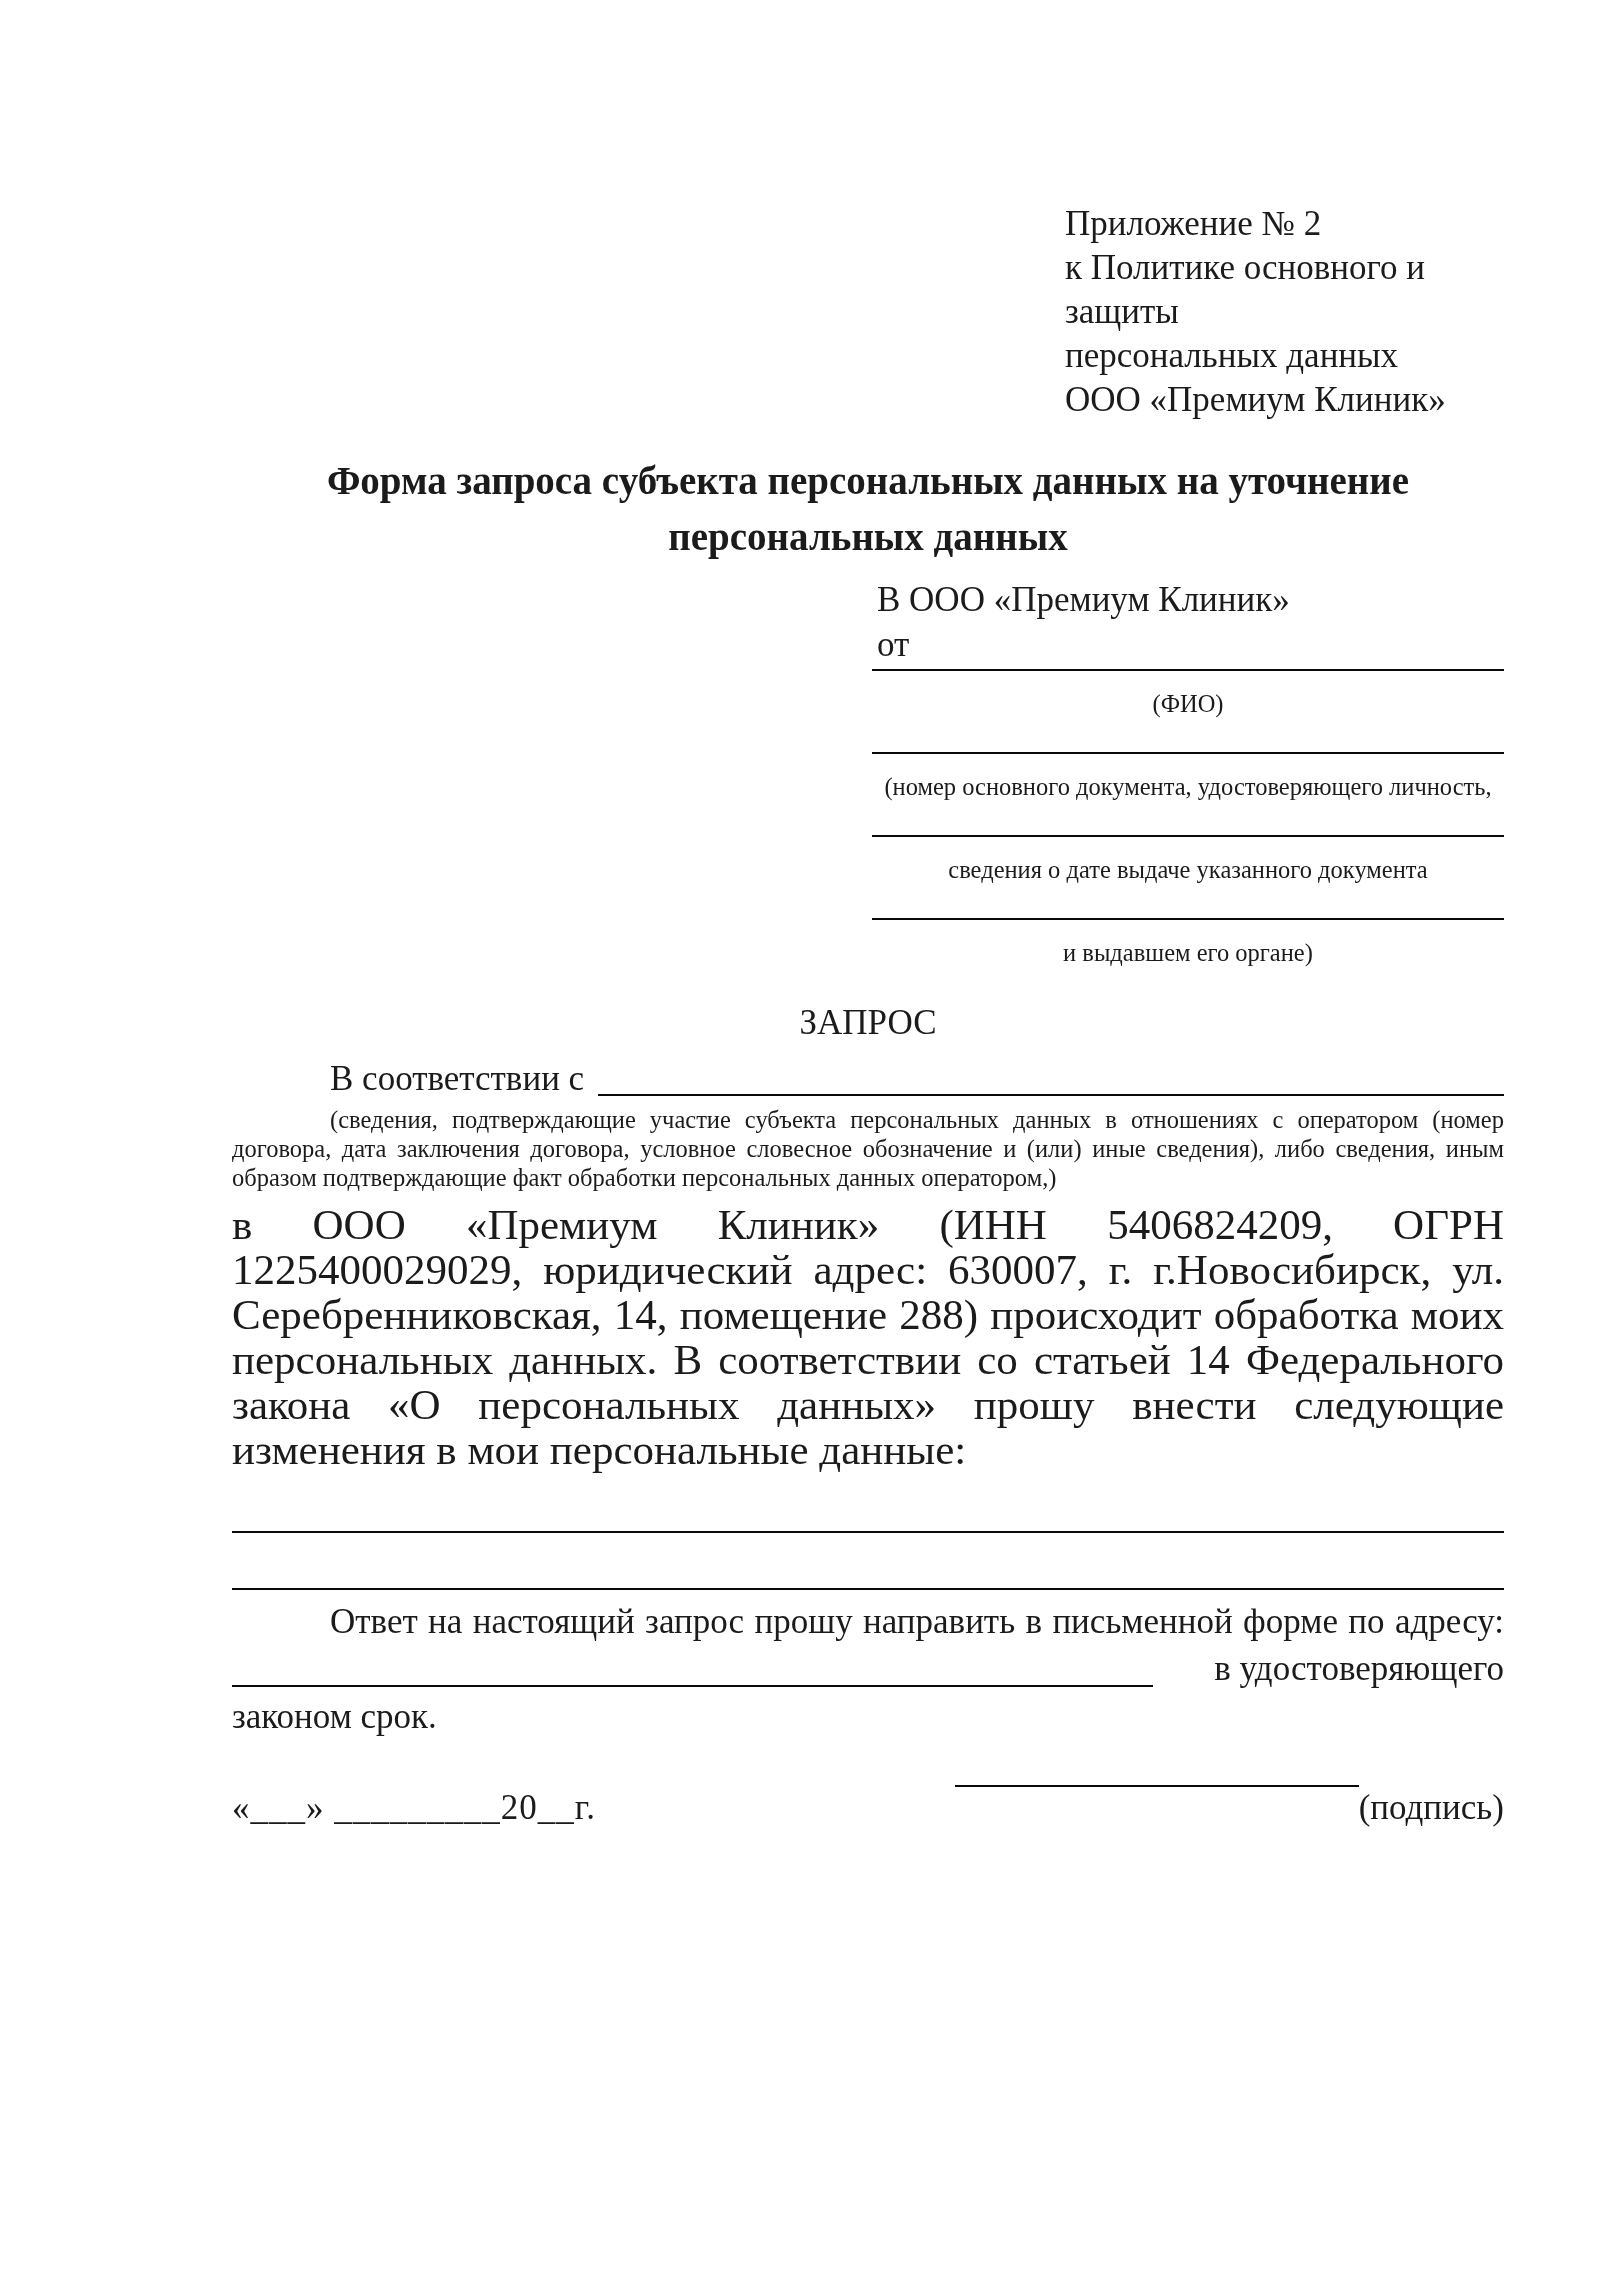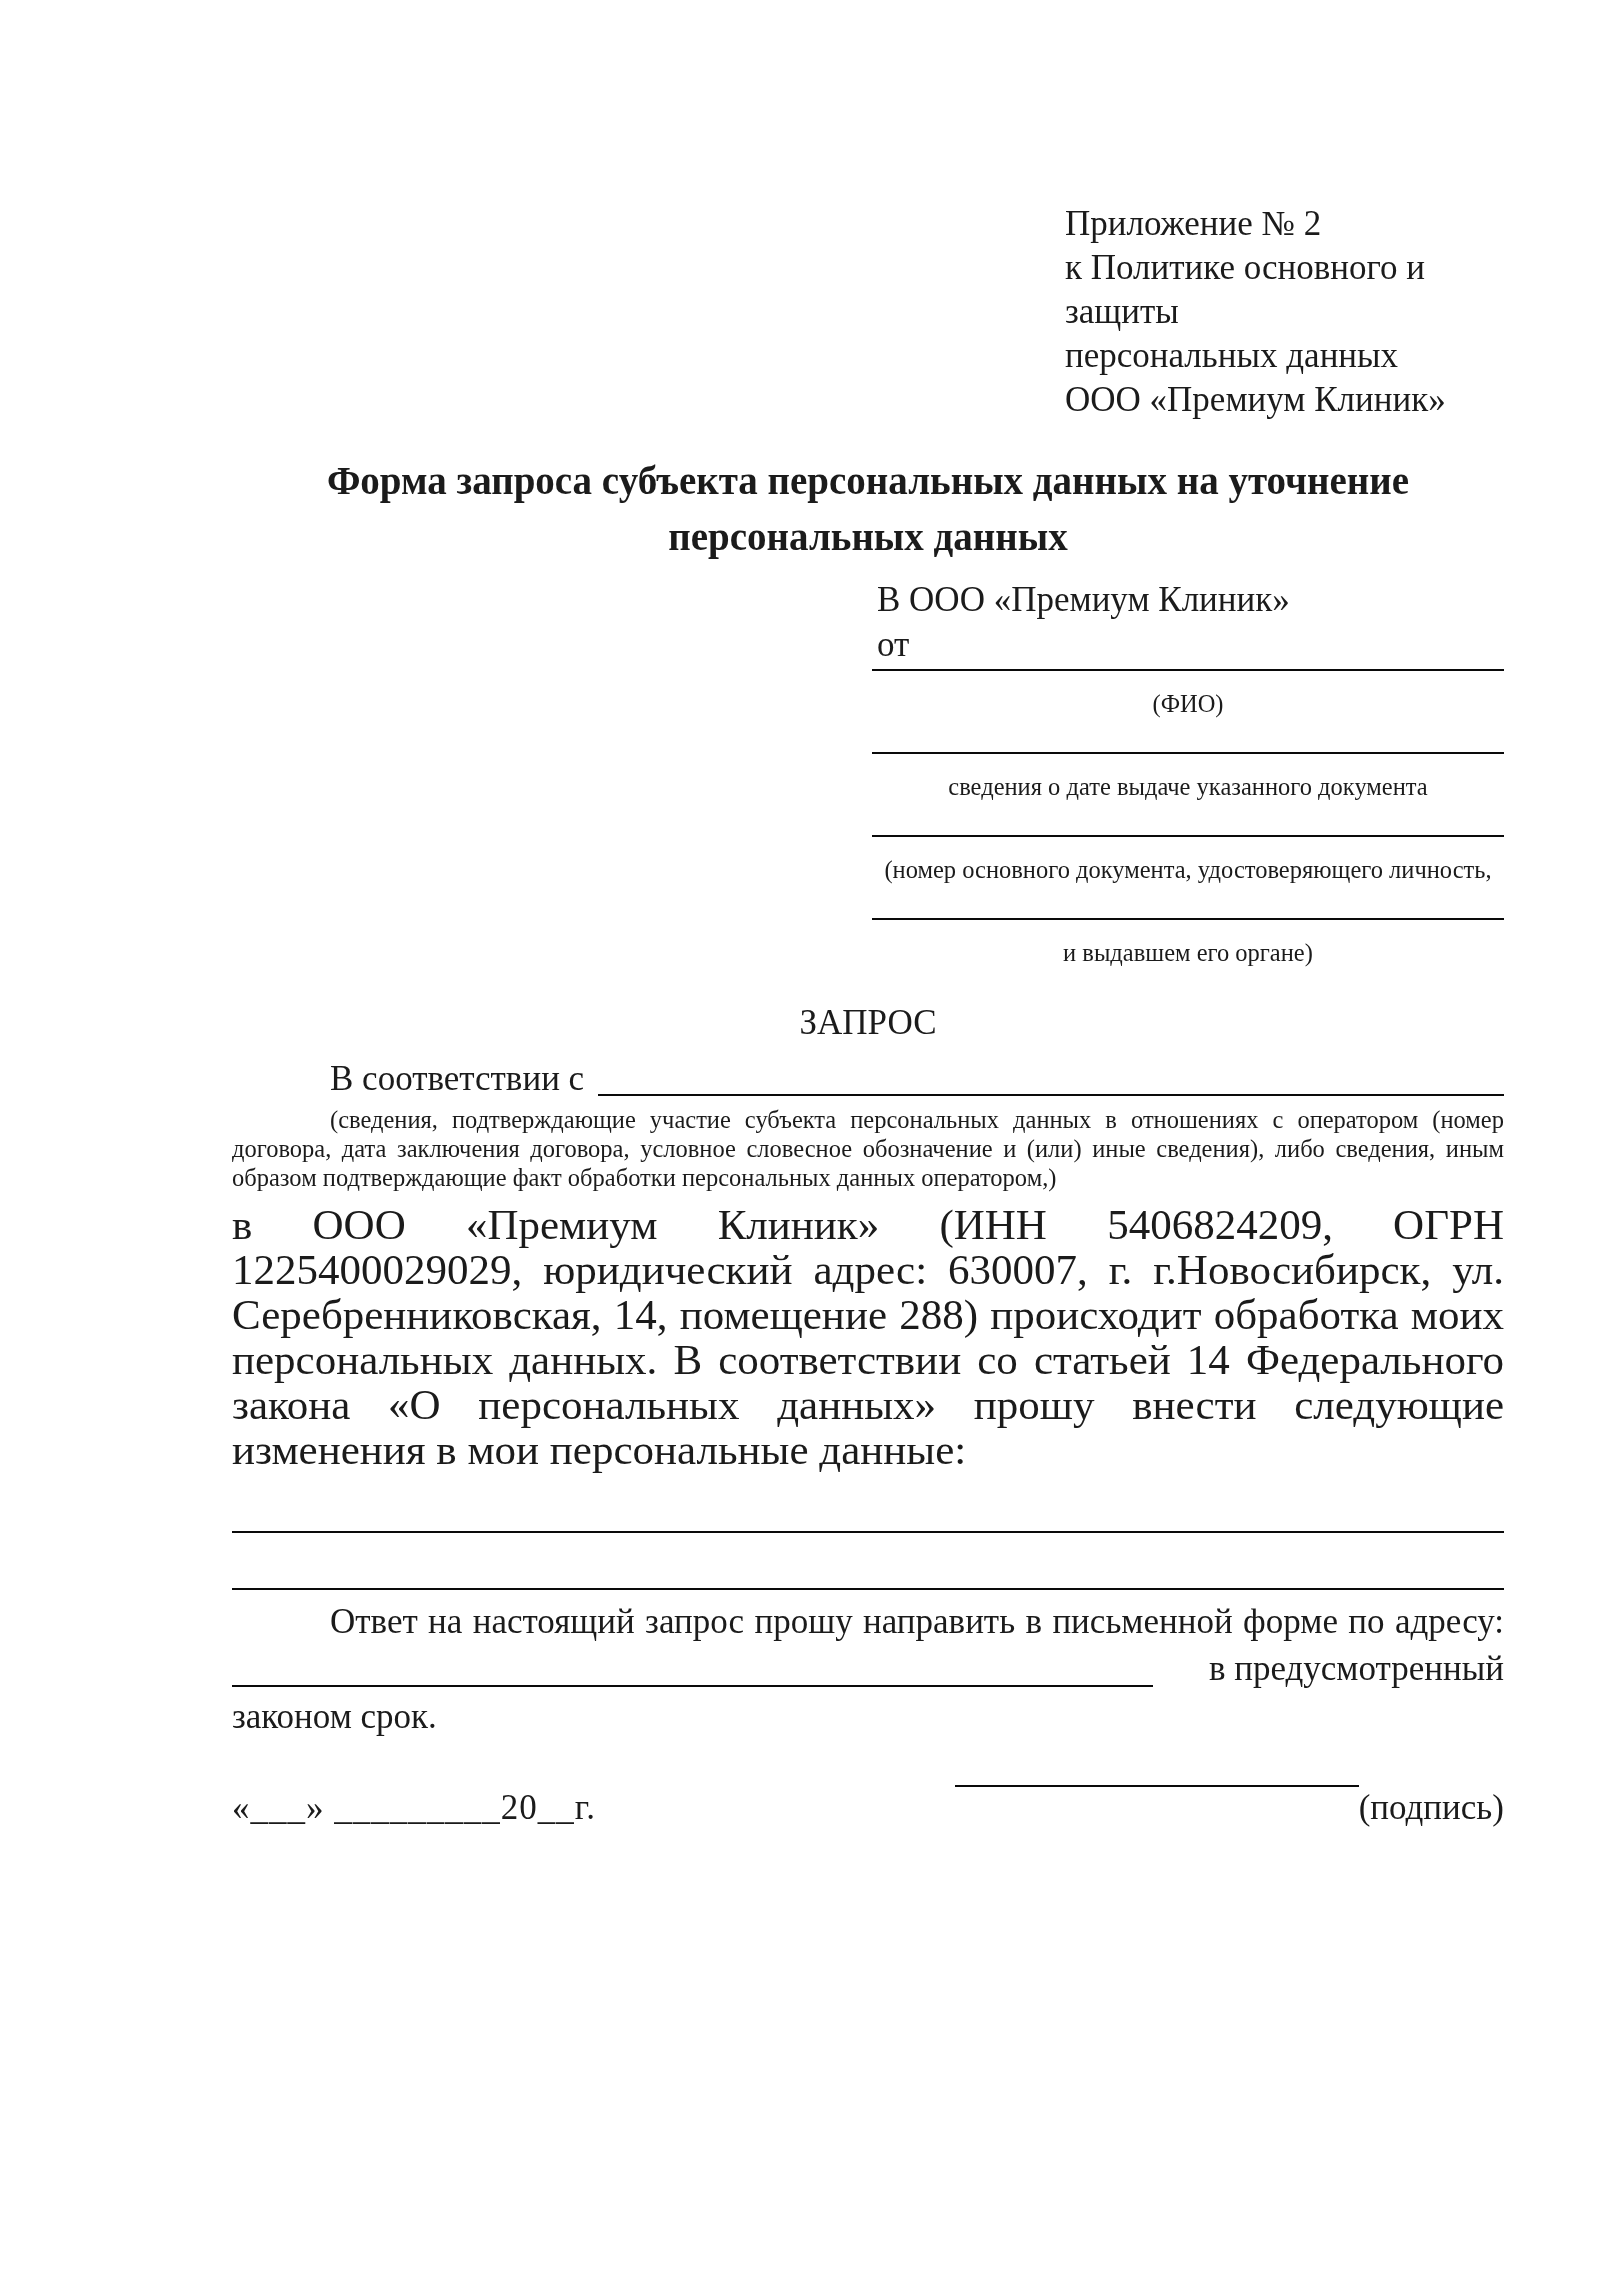--- a/index.html
+++ b/index.html
@@ -92,25 +92,25 @@
     <div>от</div>
   </div>
 
   <div class="fields">
     <div class="field">
       <div class="frule"></div>
       <div class="flabel">(ФИО)</div>
     </div>
     <div class="field">
       <div class="frule"></div>
-      <div class="flabel">сведения о дате выдаче указанного документа</div>
+      <div class="flabel">(номер основного документа, удостоверяющего личность,</div>
     </div>
     <div class="field">
       <div class="frule"></div>
-      <div class="flabel">(номер основного документа, удостоверяющего личность,</div>
+      <div class="flabel">сведения о дате выдаче указанного документа</div>
     </div>
     <div class="field">
       <div class="frule"></div>
       <div class="flabel">и выдавшем его органе)</div>
     </div>
   </div>
 
   <div class="zapros">ЗАПРОС</div>
 
   <div class="intro">
@@ -122,21 +122,21 @@
 
   <div class="bodypara">в ООО «Премиум Клиник» (ИНН 5406824209, ОГРН 1225400029029, юридический адрес: 630007, г. г.Новосибирск, ул. Серебренниковская, 14, помещение 288) происходит обработка моих персональных данных. В соответствии со статьей 14 Федерального закона «О персональных данных» прошу внести следующие изменения в мои персональные данные:</div>
 
   <div class="blankrule rule-a"></div>
   <div class="blankrule rule-b"></div>
 
   <div class="reply1">Ответ на настоящий запрос прошу направить в письменной форме по адресу:</div>
 
   <div class="reply2">
     <span class="arule"></span>
-    <span>в предусмотренный</span>
+    <span>в удостоверяющего</span>
   </div>
 
   <div class="reply3">законом срок.</div>
 
   <div class="sigrow">
     <span class="date">«___» _________20__г.</span>
     <span class="sig">
       <span class="srule"></span>
       <span>(подпись)</span>
     </span>

